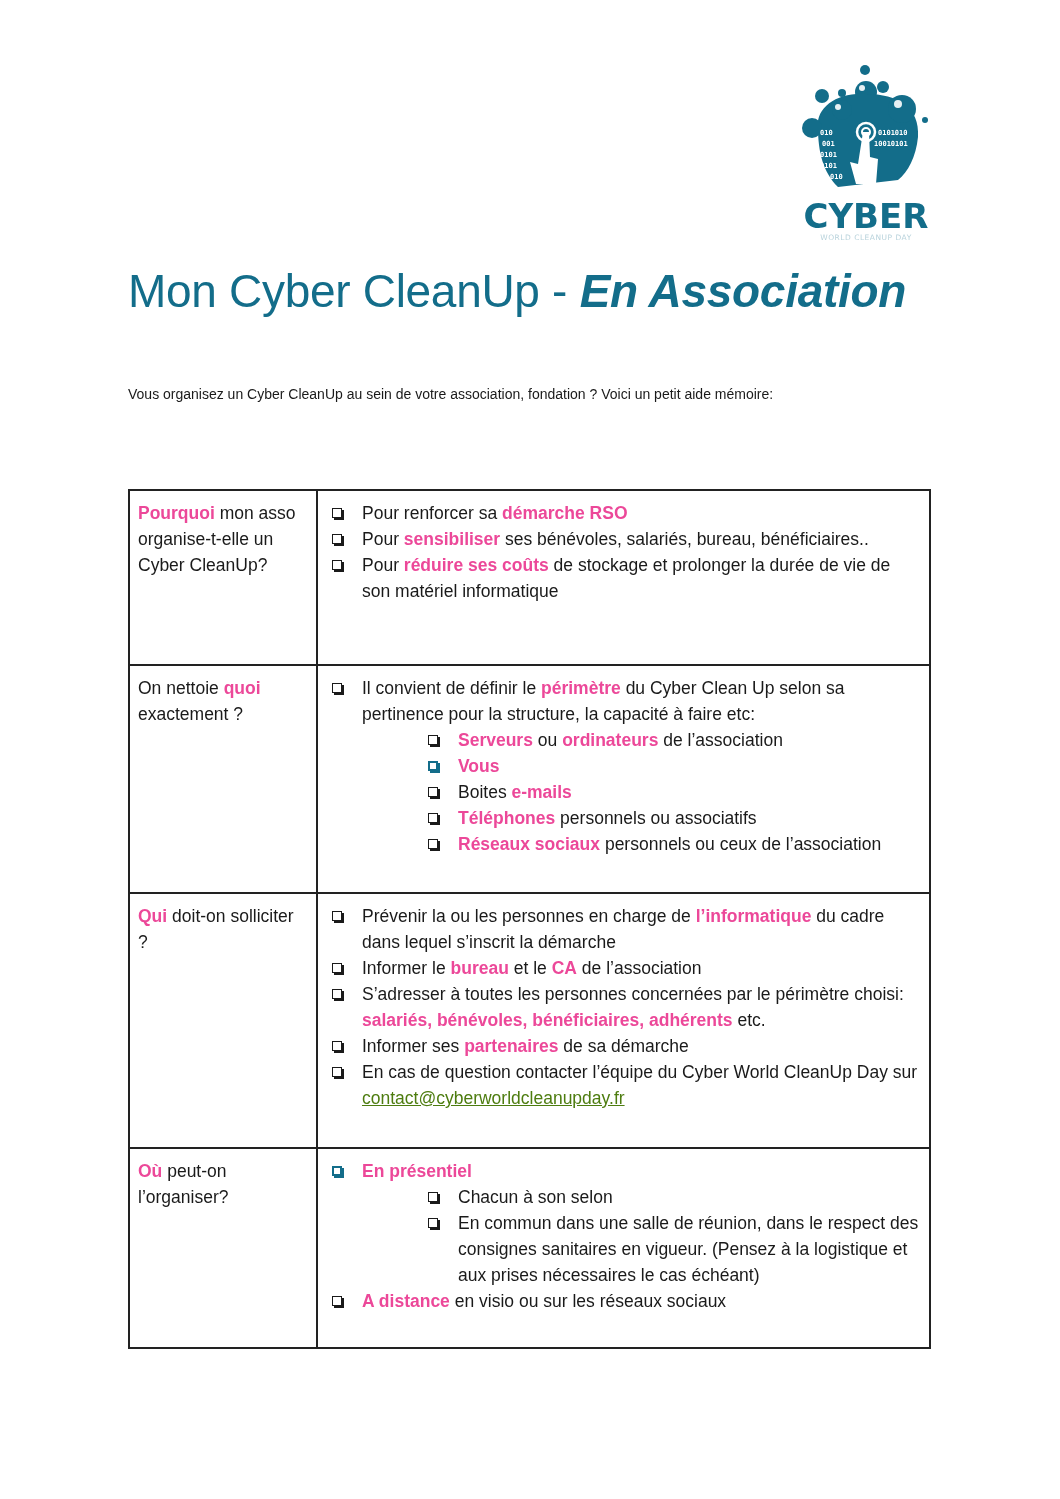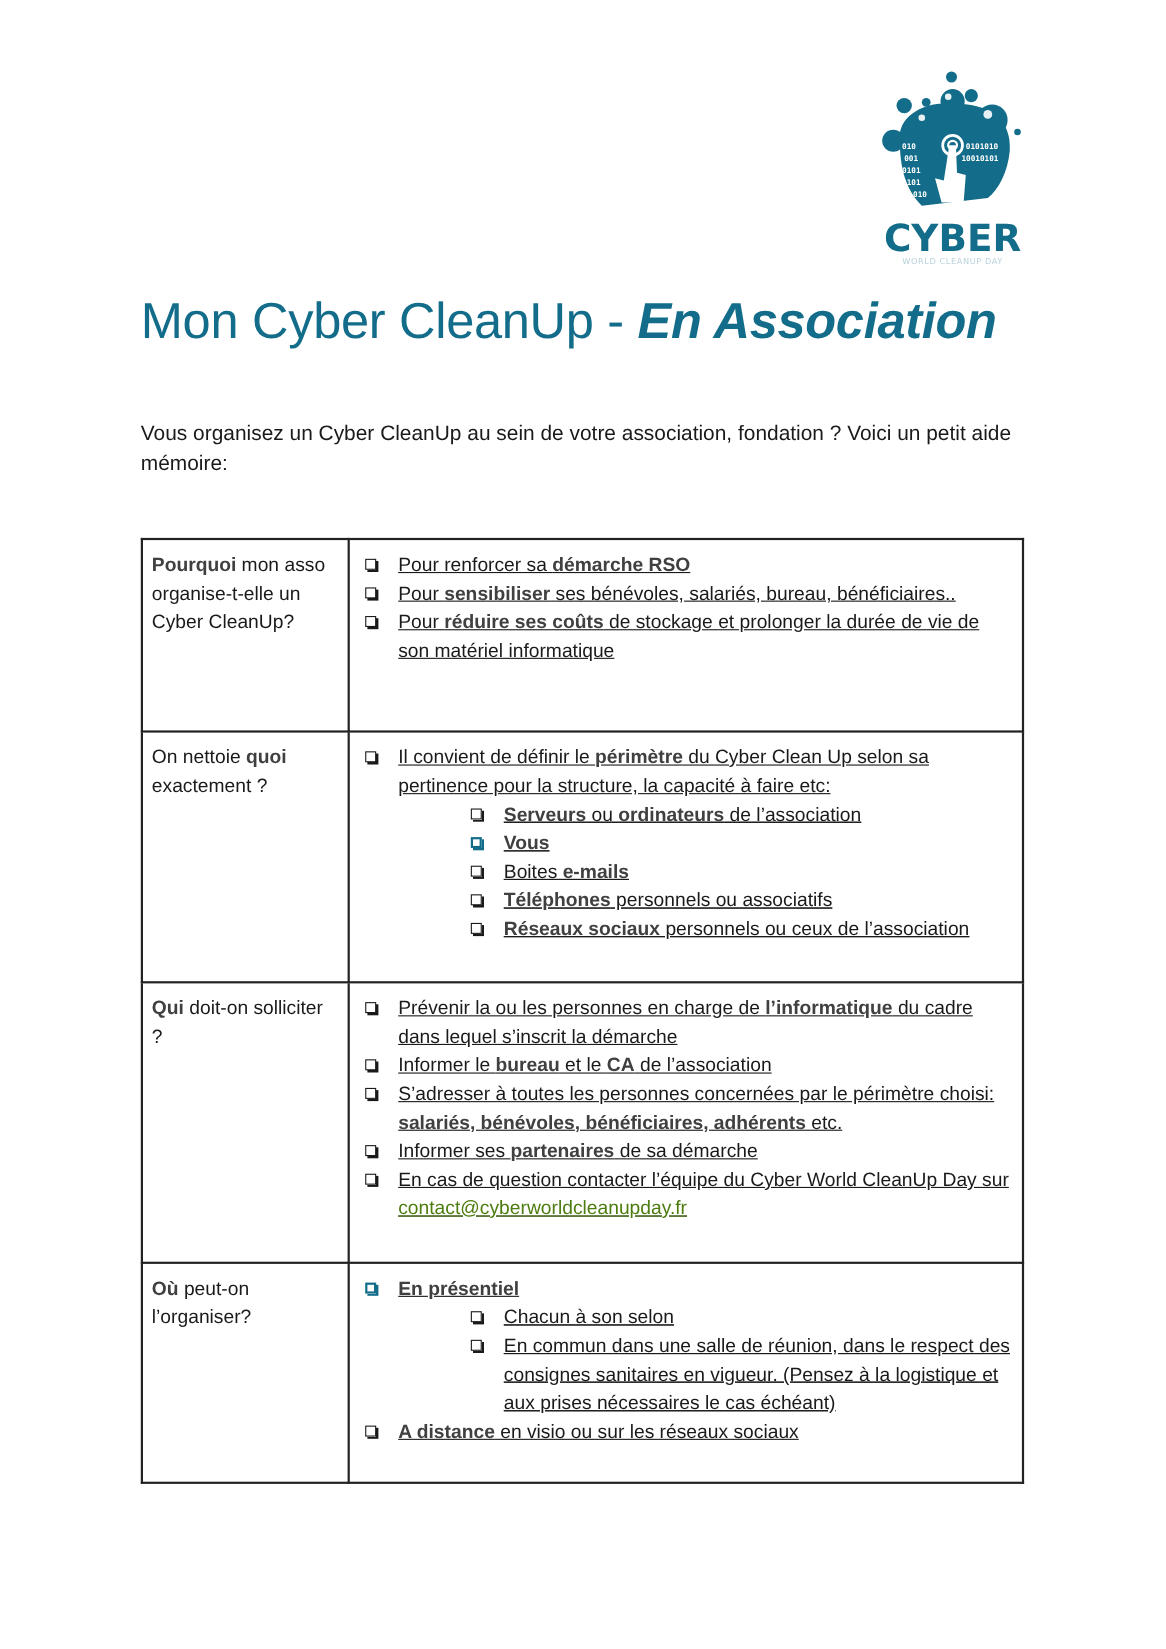--- a/index.html
+++ b/index.html
@@ -9,36 +9,36 @@
     }
     .logo { position: absolute; left: 798px; top: 62px; width: 136px; height: 182px; }
     .title {
       position: absolute; left: 128px; top: 264px; margin: 0;
       font-size: 46px; font-weight: normal; color: #136d8a; letter-spacing: -0.3px;
       white-space: nowrap;
     }
     .title em { font-weight: bold; font-style: italic; }
     .intro {
       position: absolute; left: 128px; top: 381px; width: 800px; margin: 0;
-      font-size: 19px; line-height: 27px; color: #1a1a1a;
+      font-size: 14px; line-height: 27px; color: #1a1a1a;
     }
     table.memo {
       position: absolute; left: 128px; top: 489px; width: 803px;
       border-collapse: collapse; table-layout: fixed;
     }
     table.memo td {
       border: 2px solid #222; vertical-align: top; padding: 0;
       font-size: 17.5px; line-height: 26px;
     }
     td.q { width: 170px; padding: 9px 8px 0 8px !important; }
     td.a { padding: 9px 8px 0 12px !important; }
-    .hl { color: #404040; font-weight: bold; }
+    .hl { color: #ec4899; font-weight: bold; }
     .link { color: #4d7c0f; text-decoration: underline; cursor: pointer; }
     ul.chk { list-style: none; margin: 0; padding: 0; }
-    ul.chk > li { position: relative; padding-left: 32px; text-decoration: underline; }
+    ul.chk > li { position: relative; padding-left: 32px; }
     ul.chk ul.chk { margin-left: 64px; }
     .box {
       position: absolute; left: 2px; top: 8px; width: 10px; height: 10px;
       border: 1.3px solid #1a1a1a; box-shadow: 2px 2px 0 #1a1a1a; box-sizing: border-box;
     }
     .box.teal { border-color: #136d8a; box-shadow: 2px 2px 0 #136d8a; border-width: 2px; }
     tr.r1 td { height: 164px; }
     tr.r2 td { height: 217px; }
     tr.r3 td { height: 244px; }
     tr.r4 td { height: 189px; border-radius: 16px; }

